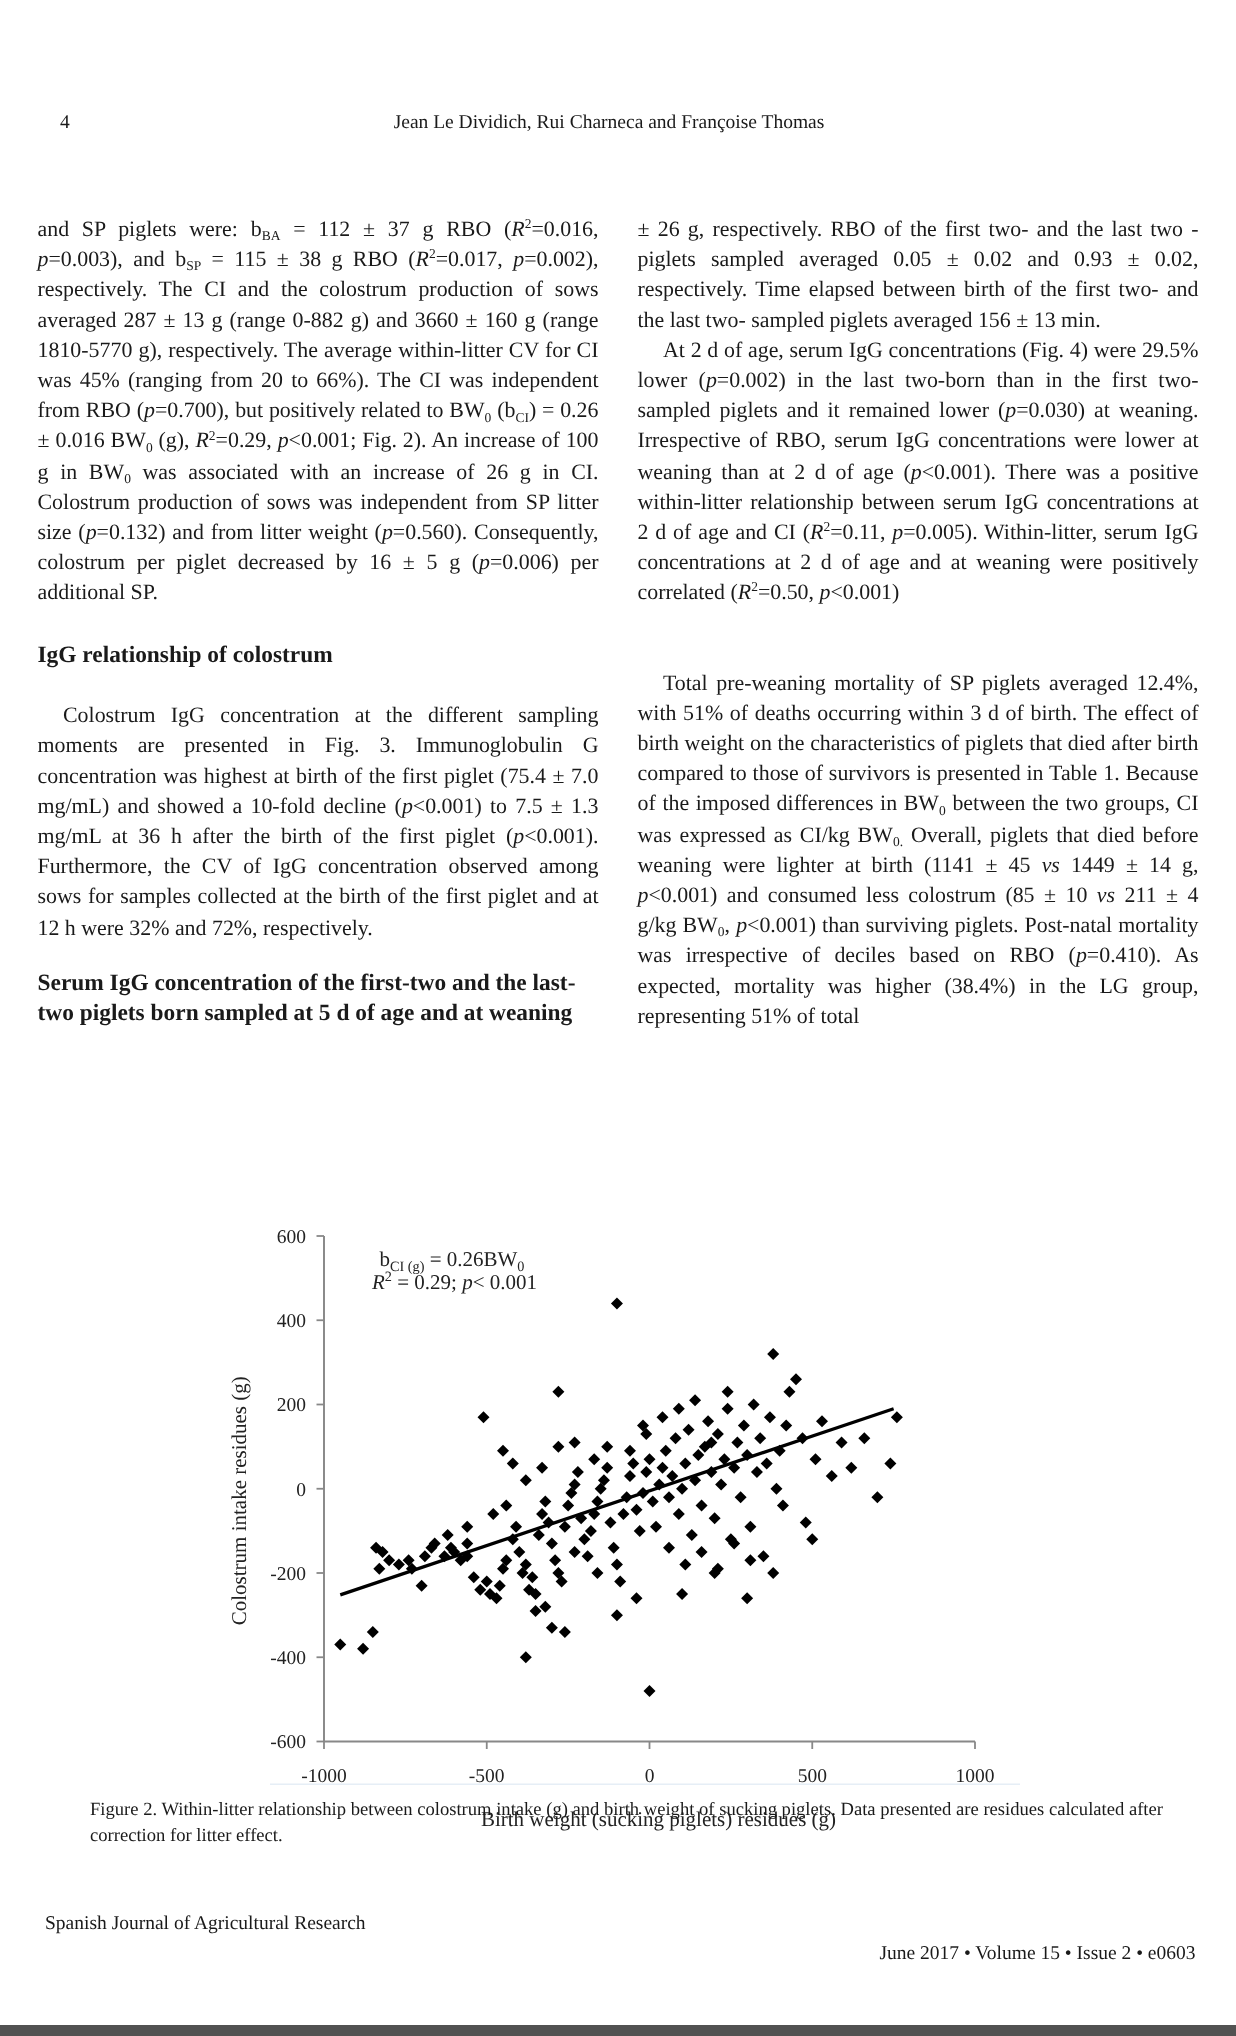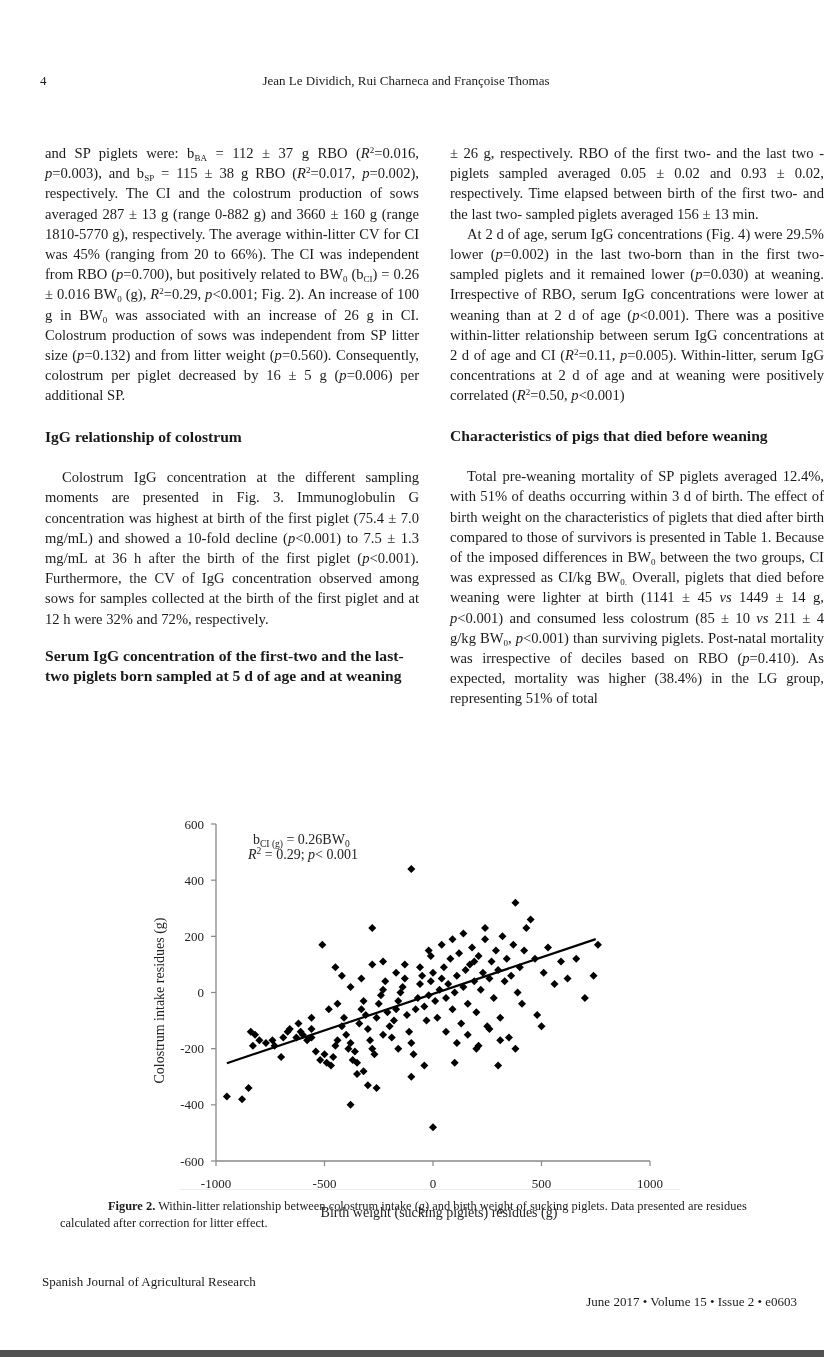--- a/index.html
+++ b/index.html
@@ -3,33 +3,33 @@
 <meta charset="utf-8">
 <style>
   html, body { margin: 0; padding: 0; background: #ffffff; }
   body { width: 824px; height: 1357px; position: relative; overflow: hidden;
          font-family: "Liberation Serif", "DejaVu Serif", serif; color: #1a1a1a; }
   .running-head { position: absolute; top: 73px; left: 0; width: 824px; height: 20px; font-size: 13px; }
   .page-num { position: absolute; left: 40px; top: 0; }
   .authors { position: absolute; left: 0; width: 824px; text-align: center; top: 0; padding-left: 0; }
   .authors span { position: relative; left: -6px; }
   .col { position: absolute; top: 143px; width: 374px; font-size: 14.6px; line-height: 20.2px; text-align: justify; }
-  .col-left { left: 25px; margin-left: 20px; }
-  .col-right { left: 450px; }
+  .col-left { left: 25px; }
+  .col-right { left: 425px; }
   .col p { margin: 0; }
   .indent { text-indent: 17px; }
   h3.section { font-size: 15.6px; font-weight: bold; margin: 0; line-height: 20.5px; text-align: left; }
   sub { font-size: 9px; vertical-align: -3px; line-height: 0; }
   sup { font-size: 9px; vertical-align: 5px; line-height: 0; }
   i { font-style: italic; }
   .figure { position: absolute; left: 140px; top: 812px; width: 560px; height: 410px; }
   .figure svg { position: absolute; left: 0; top: 0; }
   .caption { position: absolute; left: 60px; top: 1198px; width: 720px; font-size: 12.4px; line-height: 16.5px; }
-  .caption b { font-weight: bold; margin-left: 48px; }
-  .footer-left { position: absolute; left: 42px; top: 1274px; font-size: 13px; }
+  .caption b { font-weight: normal; }
+  .footer-left { position: absolute; left: 30px; top: 1274px; font-size: 13px; }
   .footer-right { position: absolute; right: 27px; top: 1274px; font-size: 13px; margin-top: 20px; }
   .bottom-bar { position: absolute; left: 0; top: 1350px; width: 824px; height: 7px; background: #525252; }
   .divline { position: absolute; left: 180px; top: 1189px; width: 500px; height: 1px; background: #e6eef6; }
 </style>
 </head>
 <body>
 
 <div class="running-head">
   <span class="page-num">4</span>
   <div class="authors"><span>Jean Le Dividich, Rui Charneca and Françoise Thomas</span></div>
@@ -43,21 +43,20 @@
   <p class="indent"><span>Colostrum IgG concentration at the different sampling moments are presented in Fig. 3. Immunoglobulin G concentration was highest at birth of the first piglet (75.4 ± 7.0 mg/mL) and showed a 10-fold decline (</span><i>p</i><span>&lt;0.001) to 7.5 ± 1.3 mg/mL at 36 h after the birth of the first piglet (</span><i>p</i><span>&lt;0.001). Furthermore, the CV of IgG concentration observed among sows for samples collected at the birth of the first piglet and at 12 h were 32% and 72%, respectively.</span></p>
   <div style="height:17px"></div>
   <h3 class="section">Serum IgG concentration of the first-two and the last-two piglets born sampled at 5 d of age and at weaning</h3>
   <div style="height:17px"></div>
 </div>
 
 <div class="col col-right">
   <p>± 26 g, respectively. RBO of the first two- and the last two -piglets sampled averaged 0.05 ± 0.02 and 0.93 ± 0.02, respectively. Time elapsed between birth of the first two- and the last two- sampled piglets averaged 156 ± 13 min.</p>
   <p class="indent"><span>At 2 d of age, serum IgG concentrations (Fig. 4) were 29.5% lower (</span><i>p</i><span>=0.002) in the last two-born than in the first two-sampled piglets and it remained lower (</span><i>p</i><span>=0.030) at weaning. Irrespective of RBO, serum IgG concentrations were lower at weaning than at 2 d of age (</span><i>p</i><span>&lt;0.001). There was a positive within-litter relationship between serum IgG concentrations at 2 d of age and CI (</span><i>R</i><sup>2</sup><span>=0.11, </span><i>p</i><span>=0.005). Within-litter, serum IgG concentrations at 2 d of age and at weaning were positively correlated (</span><i>R</i><sup>2</sup><span>=0.50, </span><i>p</i><span>&lt;0.001)</span></p>
   <div style="height:20px"></div>
-  <h3 class="section">Characteristics of pigs that died before weaning</h3>
   <div style="height:20px"></div>
   <p class="indent"><span>Total pre-weaning mortality of SP piglets averaged 12.4%, with 51% of deaths occurring within 3 d of birth. The effect of birth weight on the characteristics of piglets that died after birth compared to those of survivors is presented in Table 1. Because of the imposed differences in BW</span><sub>0</sub><span> between the two groups, CI was expressed as CI/kg BW</span><sub>0.</sub><span> Overall, piglets that died before weaning were lighter at birth (1141 ± 45 </span><i>vs</i><span> 1449 ± 14 g, </span><i>p</i><span>&lt;0.001) and consumed less colostrum (85 ± 10 </span><i>vs</i><span> 211 ± 4 g/kg BW</span><sub>0</sub><span>, </span><i>p</i><span>&lt;0.001) than surviving piglets. Post-natal mortality was irrespective of deciles based on RBO (</span><i>p</i><span>=0.410). As expected, mortality was higher (38.4%) in the LG group, representing 51% of total</span></p>
 </div>
 
 <div class="figure">
   <svg id="chart" width="560" height="410">
       <line x1="76" y1="12" x2="76" y2="349" stroke="#888888" stroke-width="1.3"></line>
       <line x1="76" y1="349" x2="510" y2="349" stroke="#888888" stroke-width="1.3"></line>
       <line x1="71" y1="12" x2="76" y2="12" stroke="#888888" stroke-width="1.2"></line>
       <text x="64" y="16.5" text-anchor="end" font-size="13" font-family="Liberation Serif, serif" fill="#222">600</text>

